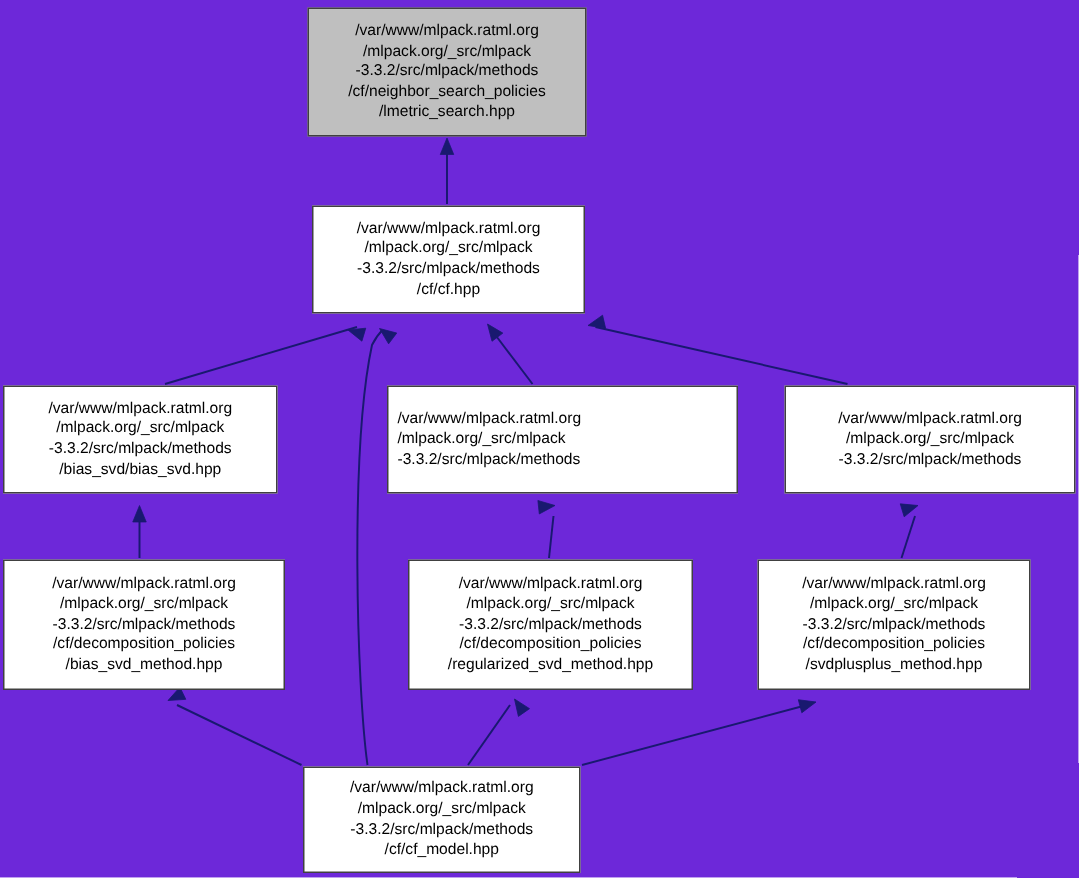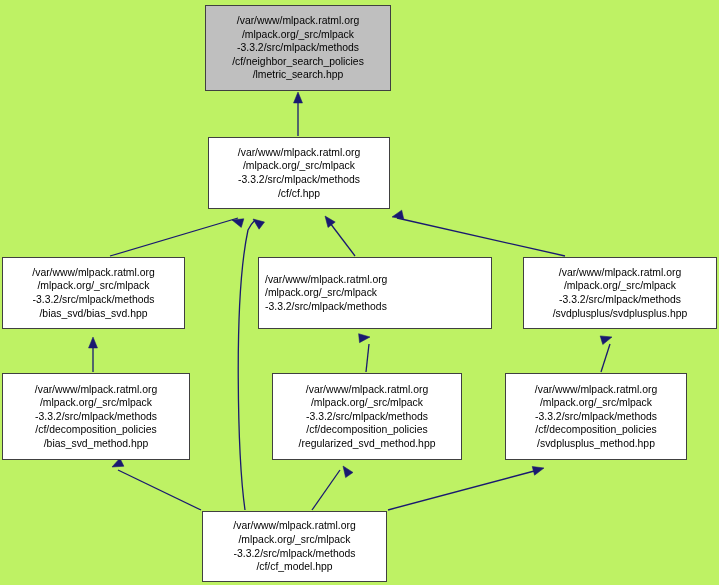--- a/index.html
+++ b/index.html
@@ -5,21 +5,21 @@
 <style>
   html, body {
     margin: 0;
     padding: 0;
     background: #ffffff;
   }
   #graph {
     position: relative;
     width: 719px;
     height: 585px;
-    background: #bef264;
+    background: #6d28d9;
     font-family: "Liberation Sans", sans-serif;
     overflow: hidden;
   }
   #edge-layer {
     position: absolute;
     left: 0;
     top: 0;
     width: 719px;
     height: 585px;
     pointer-events: none;
@@ -100,19 +100,19 @@
       <g>
         <path d="M 388,510 L 538,470" fill="none" stroke="#191970" stroke-width="1.3"></path>
         <polygon points="0,0 -4.5,11 4.5,11" fill="#191970" stroke="#191970" stroke-width="0.5" transform="translate(544,468) rotate(75)"></polygon>
       </g>
     </svg>
   <div id="node-layer">
       <div class="node shaded" style="left: 205px; top: 5px; width: 186px; height: 86px; background: rgb(191, 191, 191); border-color: rgb(64, 64, 64);"><span class="line">/var/www/mlpack.ratml.org</span><span class="line">/mlpack.org/_src/mlpack</span><span class="line">-3.3.2/src/mlpack/methods</span><span class="line">/cf/neighbor_search_policies</span><span class="line">/lmetric_search.hpp</span></div>
       <div class="node" style="left: 208px; top: 137px; width: 182px; height: 72px; background: rgb(255, 255, 255); border-color: rgb(64, 64, 64);"><span class="line">/var/www/mlpack.ratml.org</span><span class="line">/mlpack.org/_src/mlpack</span><span class="line">-3.3.2/src/mlpack/methods</span><span class="line">/cf/cf.hpp</span></div>
       <div class="node" style="left: 2px; top: 257px; width: 183px; height: 72px; background: rgb(255, 255, 255); border-color: rgb(64, 64, 64);"><span class="line">/var/www/mlpack.ratml.org</span><span class="line">/mlpack.org/_src/mlpack</span><span class="line">-3.3.2/src/mlpack/methods</span><span class="line">/bias_svd/bias_svd.hpp</span></div>
       <div class="node leftalign" style="left: 258px; top: 257px; width: 234px; height: 72px; background: rgb(255, 255, 255); border-color: rgb(64, 64, 64);"><span class="line">/var/www/mlpack.ratml.org</span><span class="line">/mlpack.org/_src/mlpack</span><span class="line">-3.3.2/src/mlpack/methods</span></div>
-      <div class="node" style="left: 523px; top: 257px; width: 194px; height: 72px; background: rgb(255, 255, 255); border-color: rgb(64, 64, 64);"><span class="line">/var/www/mlpack.ratml.org</span><span class="line">/mlpack.org/_src/mlpack</span><span class="line">-3.3.2/src/mlpack/methods</span><span class="line">/svdplusplus/svdplusplus.hpp</span></div>
+      <div class="node" style="left: 523px; top: 257px; width: 194px; height: 72px; background: rgb(255, 255, 255); border-color: rgb(64, 64, 64);"><span class="line">/var/www/mlpack.ratml.org</span><span class="line">/mlpack.org/_src/mlpack</span><span class="line">-3.3.2/src/mlpack/methods</span></div>
       <div class="node" style="left: 2px; top: 373px; width: 188px; height: 87px; background: rgb(255, 255, 255); border-color: rgb(64, 64, 64);"><span class="line">/var/www/mlpack.ratml.org</span><span class="line">/mlpack.org/_src/mlpack</span><span class="line">-3.3.2/src/mlpack/methods</span><span class="line">/cf/decomposition_policies</span><span class="line">/bias_svd_method.hpp</span></div>
       <div class="node" style="left: 272px; top: 373px; width: 190px; height: 87px; background: rgb(255, 255, 255); border-color: rgb(64, 64, 64);"><span class="line">/var/www/mlpack.ratml.org</span><span class="line">/mlpack.org/_src/mlpack</span><span class="line">-3.3.2/src/mlpack/methods</span><span class="line">/cf/decomposition_policies</span><span class="line">/regularized_svd_method.hpp</span></div>
       <div class="node" style="left: 505px; top: 373px; width: 182px; height: 87px; background: rgb(255, 255, 255); border-color: rgb(64, 64, 64);"><span class="line">/var/www/mlpack.ratml.org</span><span class="line">/mlpack.org/_src/mlpack</span><span class="line">-3.3.2/src/mlpack/methods</span><span class="line">/cf/decomposition_policies</span><span class="line">/svdplusplus_method.hpp</span></div>
       <div class="node" style="left: 202px; top: 511px; width: 185px; height: 71px; background: rgb(255, 255, 255); border-color: rgb(64, 64, 64);"><span class="line">/var/www/mlpack.ratml.org</span><span class="line">/mlpack.org/_src/mlpack</span><span class="line">-3.3.2/src/mlpack/methods</span><span class="line">/cf/cf_model.hpp</span></div>
     </div>
 </div>
 
 </body></html>

